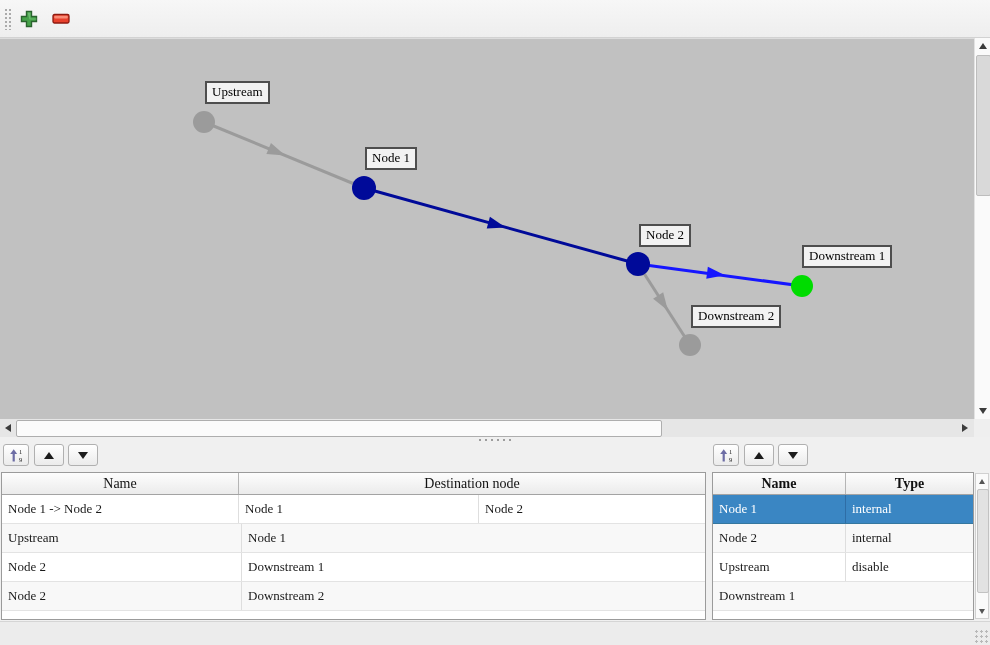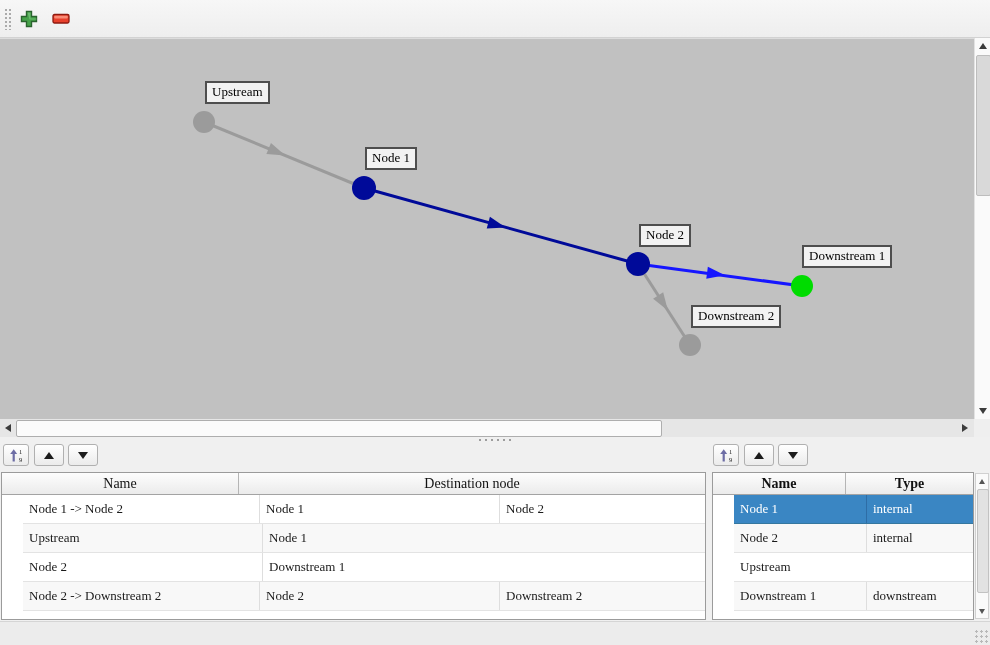--- a/index.html
+++ b/index.html
@@ -62,21 +62,21 @@
   
   .table{position:absolute;top:472px;background:#ffffff;border:1px solid #9b9b9b;box-sizing:border-box;}
   .edge-table{left:1px;width:705px;height:148px;}
   .node-table{left:712px;width:262px;height:148px;}
   .thead{display:flex;height:22px;background:linear-gradient(#fdfdfd,#ebebeb);
          border-bottom:1px solid #a3a3a3;box-sizing:border-box;}
   .hcell{box-sizing:border-box;border-right:1px solid #b5b5b5;display:flex;align-items:center;
          justify-content:center;font-size:14px;color:#111;}
   .hcell:last-child{border-right:none;}
   .node-table .hcell{font-weight:bold;}
-  .trow{display:flex;height:29px;box-sizing:border-box;border-bottom:1px solid #e3e3e3;background:#fff;margin-left:21px;}
+  .trow{display:flex;height:29px;box-sizing:border-box;border-bottom:1px solid #e3e3e3;background:#fff;}
   .trow.alt{background:#f8f8f8;}
   .tcell{box-sizing:border-box;border-right:1px solid #dedede;padding-left:6px;
          line-height:28px;font-size:13px;white-space:nowrap;overflow:hidden;}
   .tcell:last-child{border-right:none;}
   .ec0{width:237px;} .ec1{width:240px;} .ec2{flex:1;}
   .nc0{width:133px;} .nc1{flex:1;}
   .trow.selected{background:#3a86c3;color:#ffffff;border-bottom-color:#35779f;}
   .trow.selected .tcell{border-right-color:#2e6da6;}
 
   
@@ -208,21 +208,20 @@
         </div>
         <div class="trow alt">
           <div class="tcell ec1">Upstream</div>
           <div class="tcell ec2">Node 1</div>
         </div>
         <div class="trow">
           <div class="tcell ec1">Node 2</div>
           <div class="tcell ec2">Downstream 1</div>
         </div>
         <div class="trow alt">
-          <div class="tcell ec0">Node 2 -&gt; Downstream 2</div>
           <div class="tcell ec1">Node 2</div>
           <div class="tcell ec2">Downstream 2</div>
         </div>
       </div>
   </div>
 
   <div class="table node-table">
     <div class="thead">
       <div class="hcell nc0">Name</div>
       <div class="hcell nc1">Type</div>
@@ -231,24 +230,24 @@
         <div class="trow selected">
           <div class="tcell nc0">Node 1</div>
           <div class="tcell nc1">internal</div>
         </div>
         <div class="trow alt">
           <div class="tcell nc0">Node 2</div>
           <div class="tcell nc1">internal</div>
         </div>
         <div class="trow">
           <div class="tcell nc0">Upstream</div>
+          <div class="tcell nc1">disable</div>
         </div>
         <div class="trow alt">
           <div class="tcell nc0">Downstream 1</div>
-          <div class="tcell nc1">downstream</div>
         </div>
       </div>
   </div>
 
   <div class="nt-vscroll">
     <div class="sb-btn up">
         <div class="tri t-up"></div>
       </div>
     <div class="nt-thumb"></div>
     <div class="sb-btn down">

